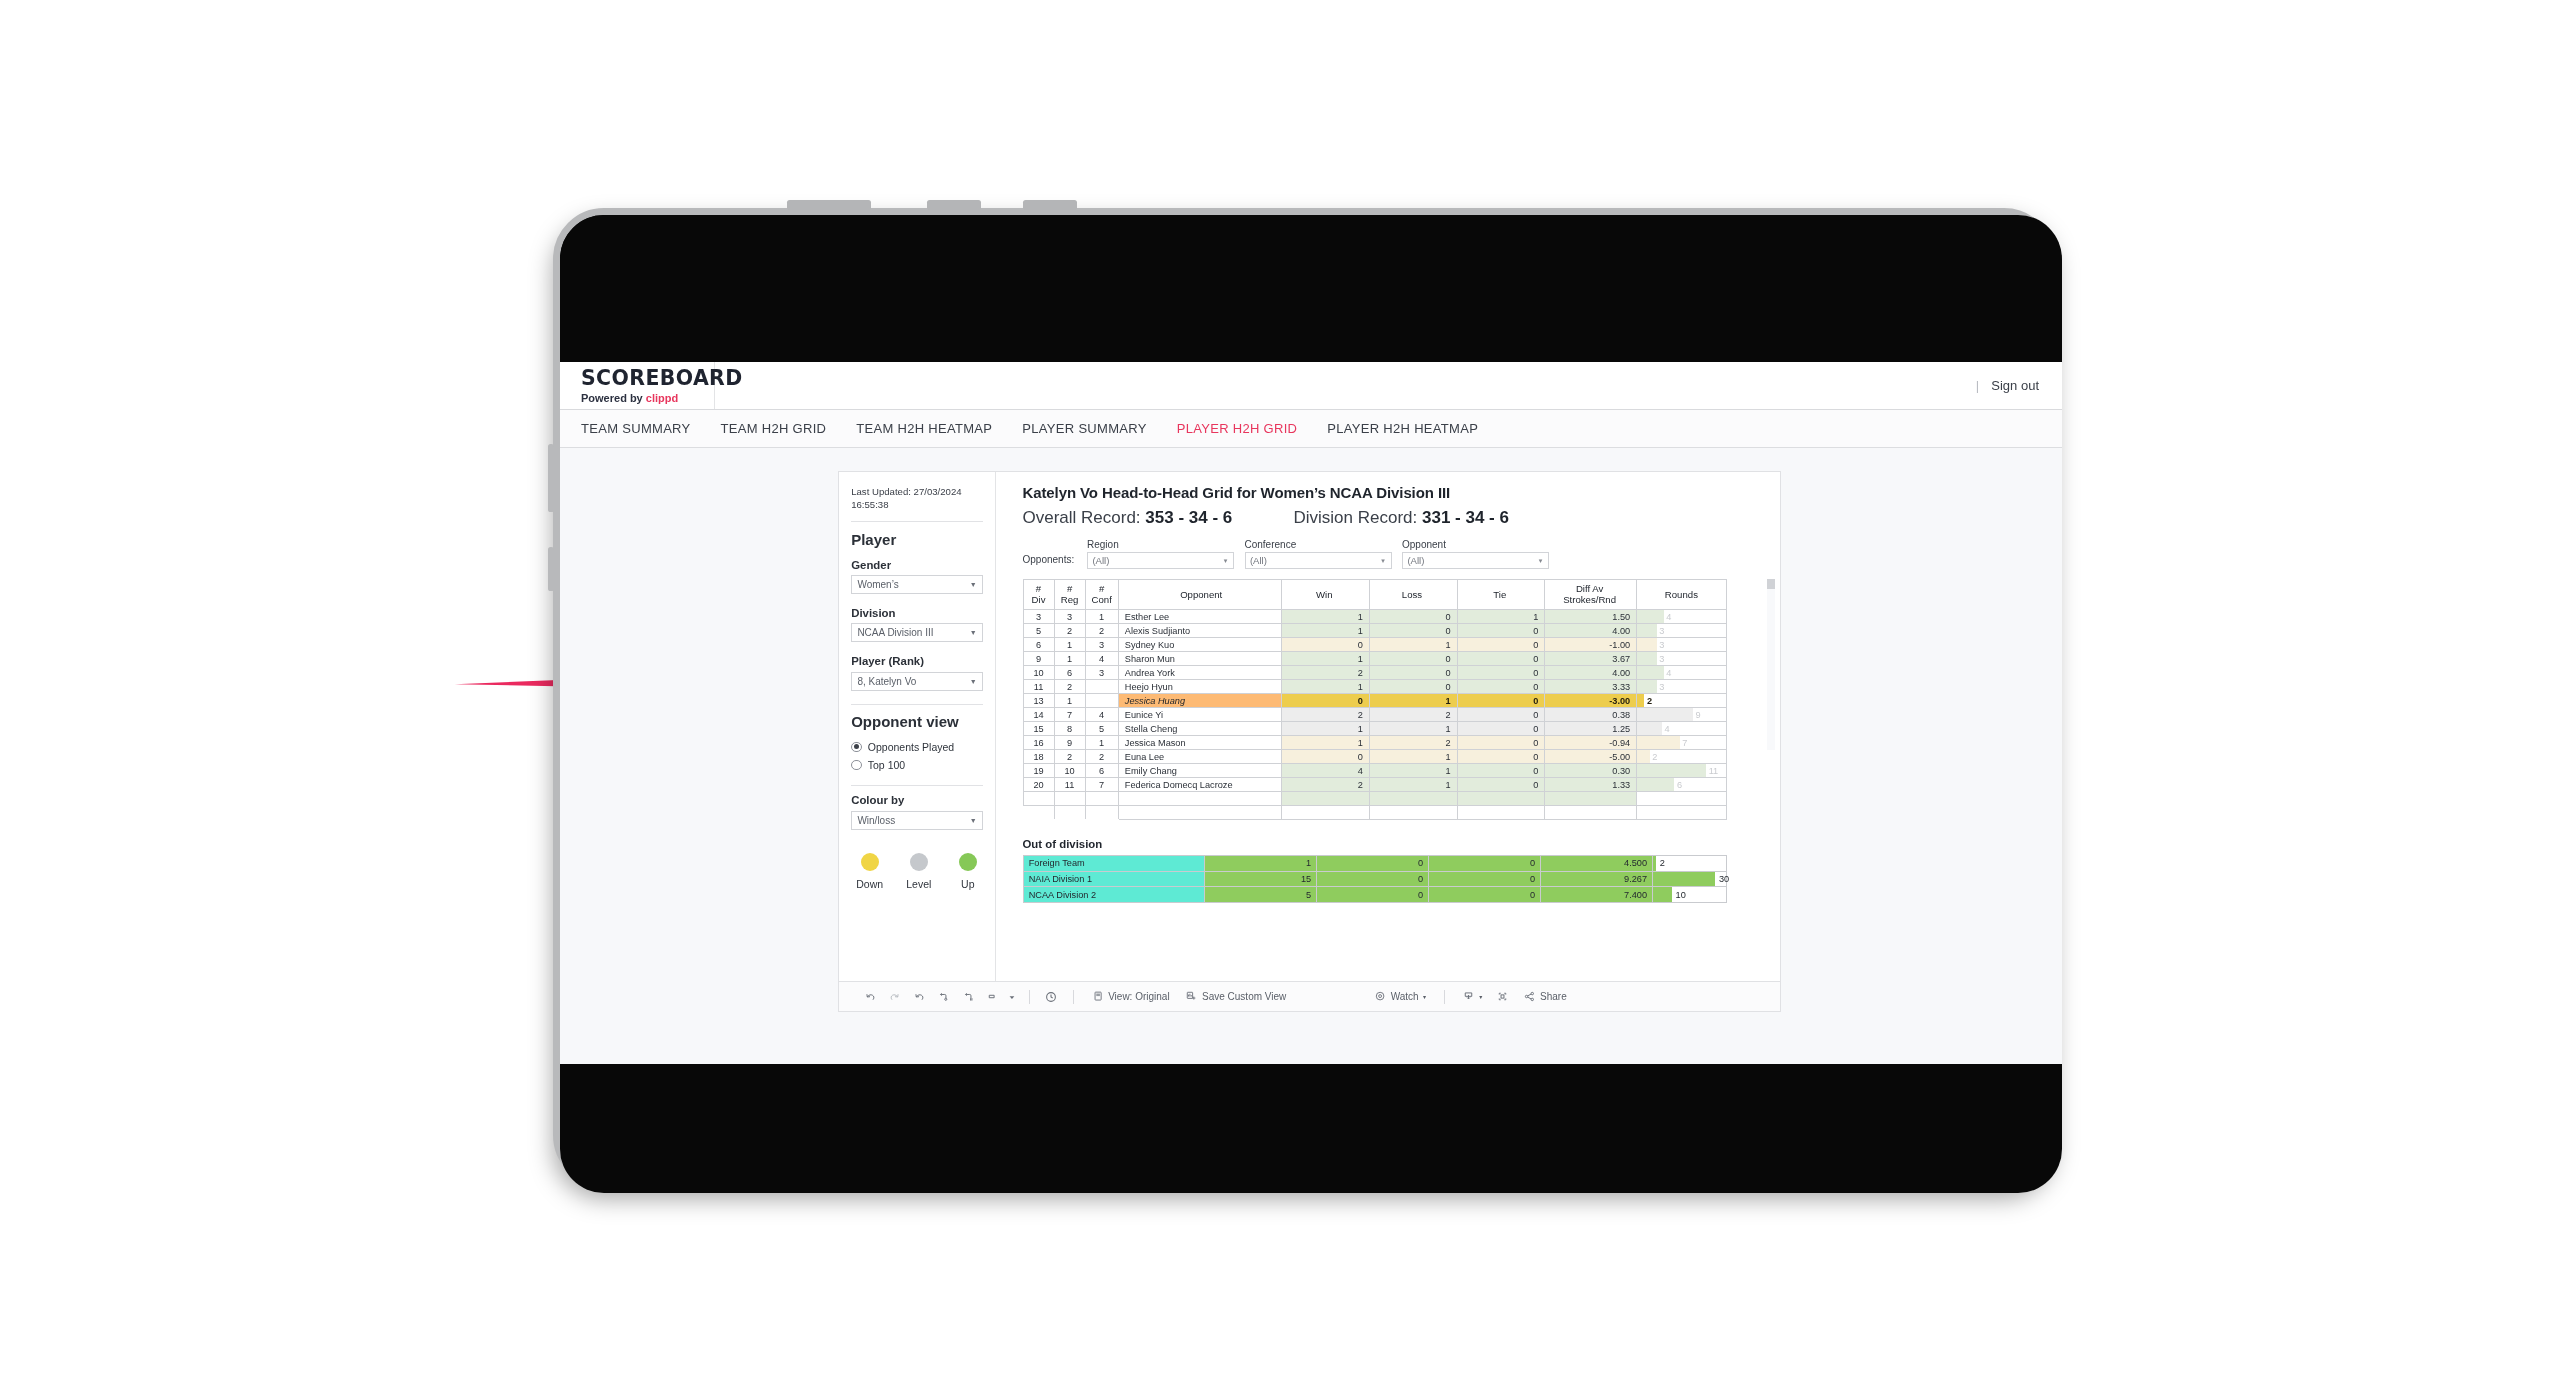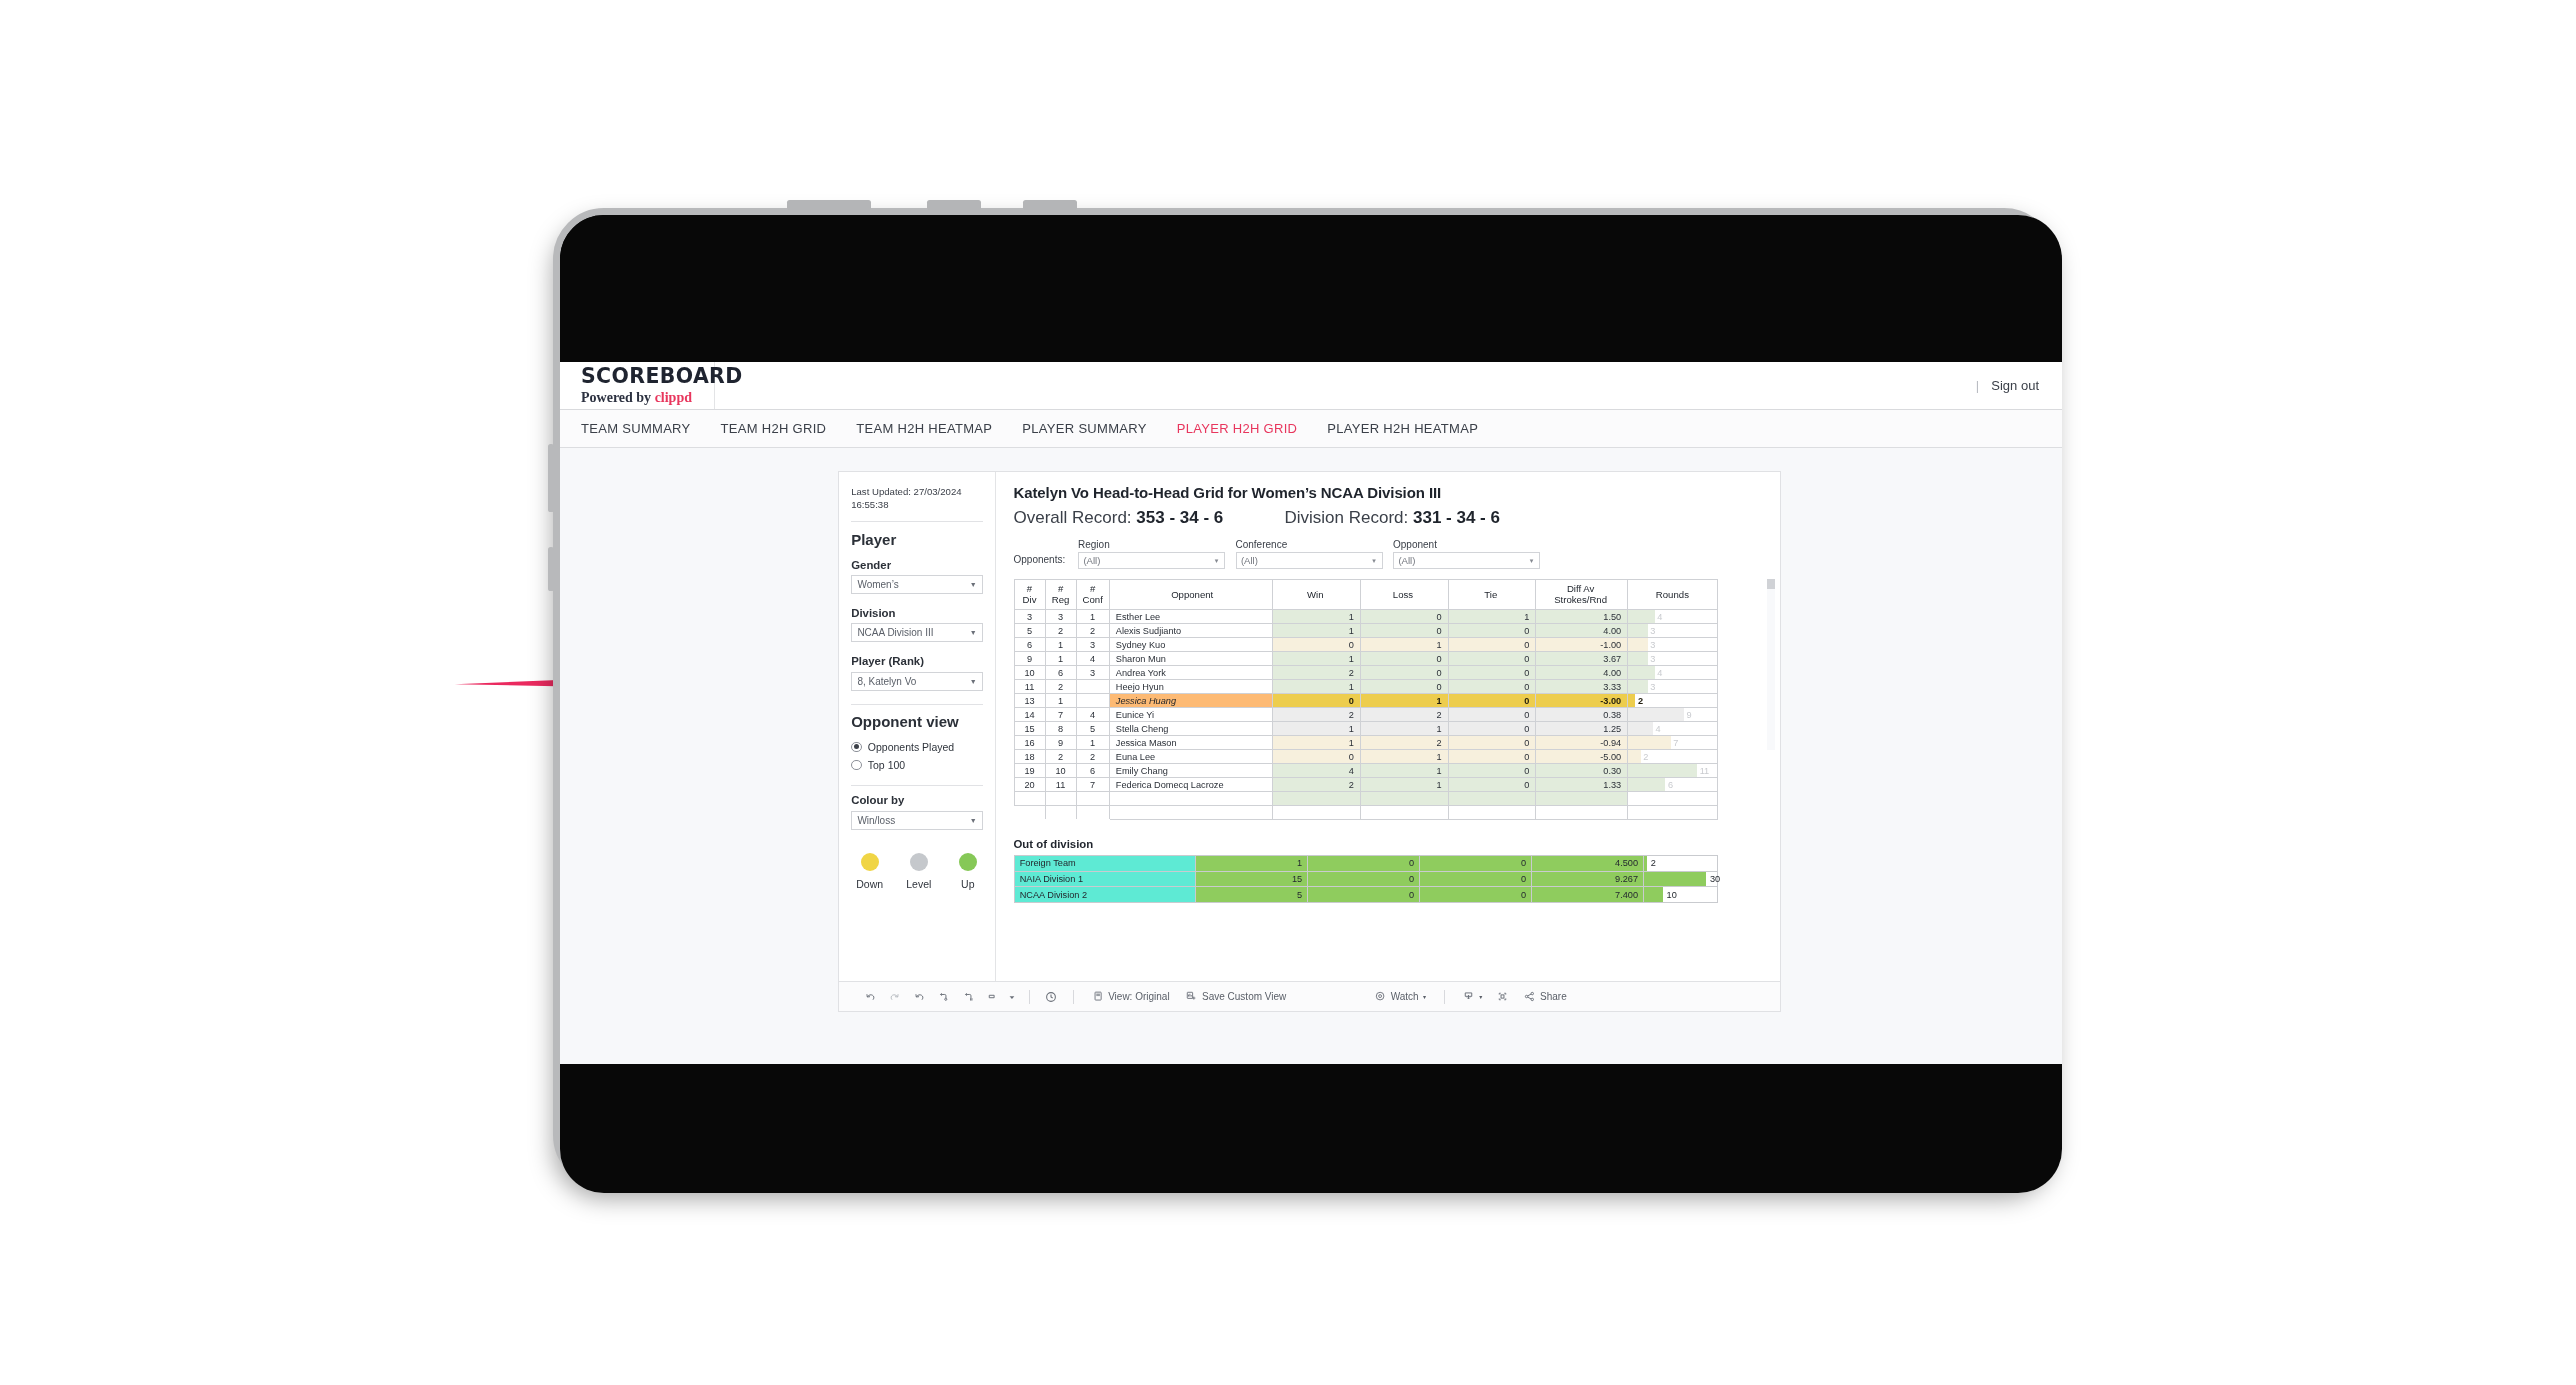--- a/index.html
+++ b/index.html
@@ -58,21 +58,21 @@
     position: relative; height: 48px; background: #ffffff;
     border-bottom: 0.9px solid #d9dadd; display: flex; align-items: stretch;
   }
   .brand { width: 155px; padding-left: 21px; display:flex; flex-direction:column; justify-content:center;
            border-right: 0.9px solid #e3e4e6; }
   .brand-title {
     font-size: 22px; font-weight: 700; letter-spacing: 0.4px; color: #1f2430;
     font-family: "DejaVu Sans", sans-serif; transform: scaleX(0.93); transform-origin: left center;
     line-height: 1;
   }
-  .brand-sub { font-size: 14px; color: #2c3140; margin-top: 2.6px; font-weight:600;font-family:Liberation Serif, serif; }
+  .brand-sub { font-size: 11px; color: #2c3140; margin-top: 2.6px; font-weight:600; }
   .brand-sub .clippd { color: #e8365d; font-weight: 700; }
   .navtabs { display: flex; align-items: stretch; }
   .navtab {
     display: flex; align-items: center; padding: 0 19px; font-size: 15px;
     color: #31363f; letter-spacing: 0.3px; border-right: 0.9px solid #e3e4e6;
     cursor: pointer; position: relative;
   }
   .navtab.active::after {
     content: ""; position: absolute; left: 0; right: 0; bottom: -0.9px; height: 3.5px; background: #d5284f;
   }
@@ -91,21 +91,21 @@
   .subtab { font-size: 13px; color: #3b4049; letter-spacing: 0.3px; cursor: pointer; }
   .subtab.active { color: #e8365d; }
 
   
   .workarea { position: relative; background: #f7f8fa; height: 616px; padding: 21px 0 0 0; }
   .viz {
     position: absolute; left: 278px; top: 23px; width: 943px; height: 541px;
     background: #ffffff; border: 0.9px solid #e0e1e4;
     display: flex; flex-direction: column;
   }
-  .viz-body { display: flex; flex: 1; min-height: 0; }
+  .viz-body { display: flex; flex: 1; min-height: 0; gap: 9px; }
 
   
   .sidebar { width: 157px; padding: 14px 12.2px 0 12.2px; border-right: 0.9px solid #e3e4e6; }
   .lastupd { font-size: 9.6px; color: #3c4049; line-height: 1.35; }
   .sb-rule { height: 0.9px; background: #e1e2e5; margin: 9.6px 0 8.7px 0; }
   .sb-h1 { font-size: 15px; font-weight: 700; color: #2b3038; margin-bottom: 10.5px; }
   .sb-h2 { font-size: 11.4px; font-weight: 700; color: #2b3038; margin-bottom: 4.4px; }
   .sb-field { margin-bottom: 13px; }
   .sb-select {
     height: 19px; background: #fff; border: 0.9px solid #d2d4d8;

